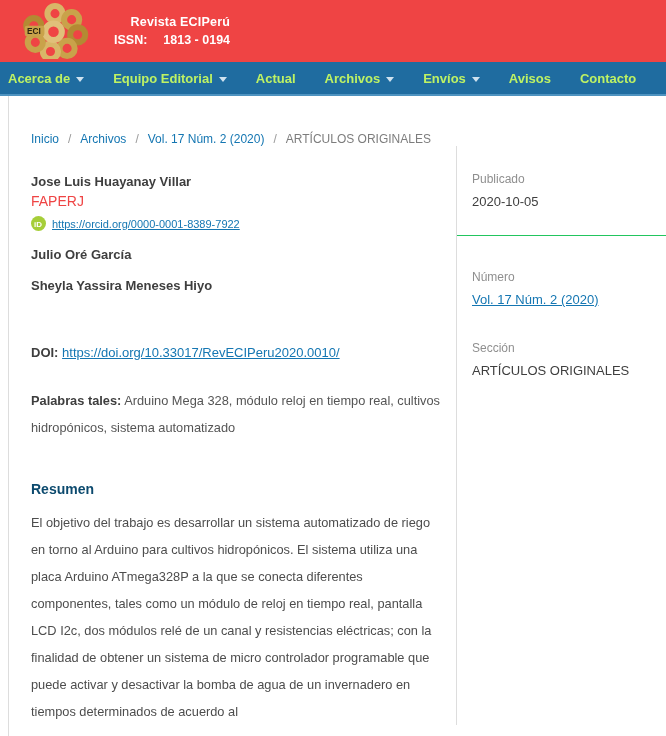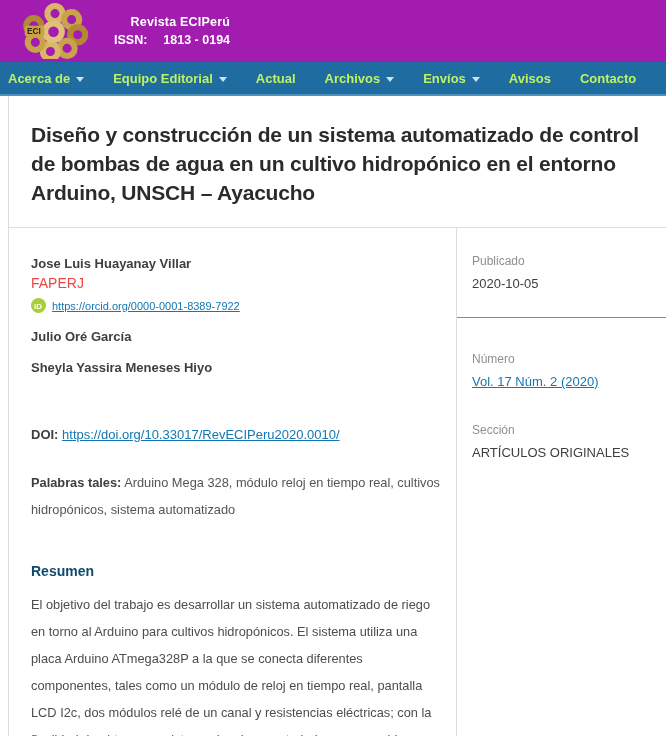--- a/index.html
+++ b/index.html
@@ -1,20 +1,20 @@
 <!DOCTYPE html>
 <html><head>
 <meta charset="utf-8">
 <style>
   * { margin:0; padding:0; box-sizing:border-box; }
   html,body { width:666px; height:736px; overflow:hidden; background:#fff;
     font-family:"Liberation Sans","DejaVu Sans",sans-serif; }
 
   
-  .masthead { background:#a21caf; height:62px; display:flex; align-items:center; }
+  .masthead { background:#ef4444; height:62px; display:flex; align-items:center; }
   .logo-wrap { margin-left:14px; width:82px; height:58px; display:flex; align-items:center; justify-content:center; cursor:pointer; }
   .brand-text { margin-left:18px; text-align:right; color:#fff; cursor:pointer; }
   .brand-title { font-size:12.5px; font-weight:bold; letter-spacing:.2px; margin-bottom:4px; }
   .brand-issn { font-size:12.5px; font-weight:bold; display:flex; gap:16px; }
 
   
   .navbar { background:#1F6CA0; height:34px; display:flex; align-items:center;
     padding-left:8px; gap:29px; border-bottom:2px solid #4E93C0; }
   .nav-item { color:#bef264; font-size:13px; font-weight:bold; text-decoration:none;
     display:flex; align-items:center; gap:6px; cursor:pointer; white-space:nowrap; }
@@ -115,22 +115,24 @@
   <a class="nav-item">
     <span>Avisos</span>
   </a>
   <a class="nav-item">
     <span>Contacto</span>
   </a>
 </div>
 
 <div class="page-card">
 
+  <div class="breadcrumb">
+    <a>Inicio</a><span class="crumb-sep">/</span><a>Archivos</a><span class="crumb-sep">/</span><a>Vol. 17 Núm. 2 (2020)</a><span class="crumb-sep">/</span><span class="crumb-current">ARTÍCULOS ORIGINALES</span>
+  </div>
 
-  <h1 class="article-title">Diseño y construcción de un sistema automatizado de control de bombas de agua en un cultivo hidropónico en el entorno Arduino, UNSCH – Ayacucho</h1>
 
   <div class="columns">
 
     <div class="main-col">
 
       <div class="author">
         <div class="author-name">Jose Luis Huayanay Villar</div>
         <div class="author-affil">FAPERJ</div>
         <div class="orcid-row">
           <svg width="15" height="15" viewBox="0 0 16 16">

